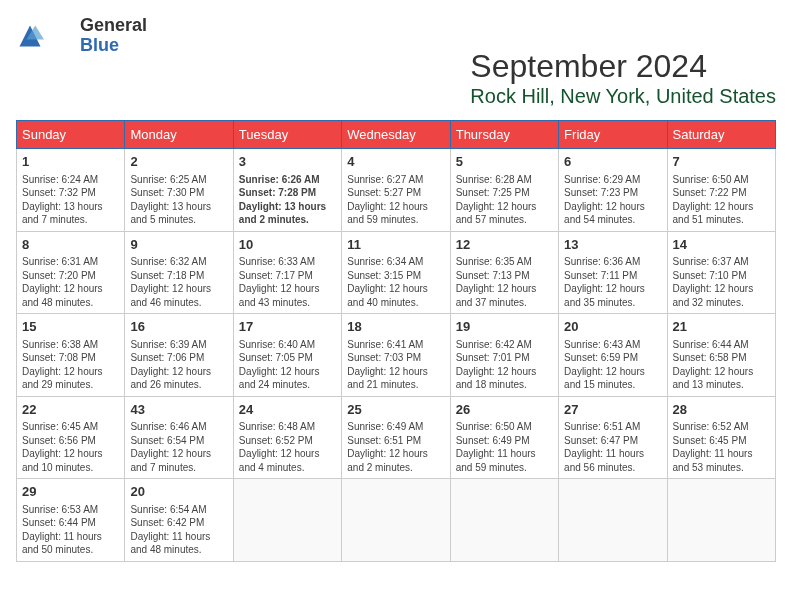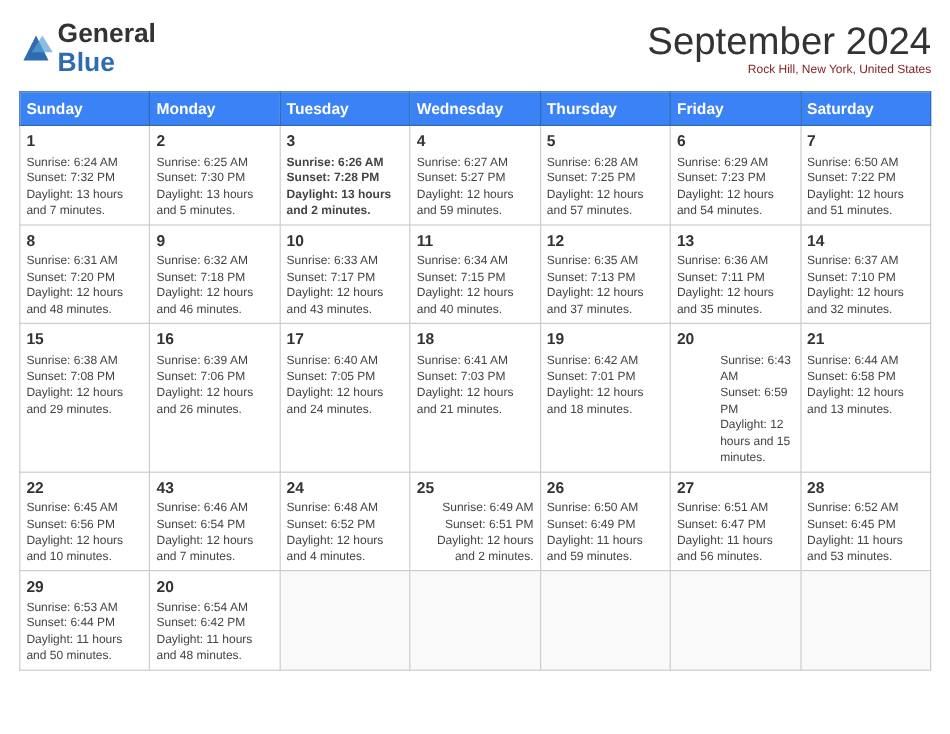--- a/index.html
+++ b/index.html
@@ -15,55 +15,57 @@
       justify-content: space-between;
       align-items: flex-start;
       margin-bottom: 12px;
     }
     .logo {
       display: flex;
       align-items: center;
       gap: 4px;
     }
     .logo-text {
-      font-size: 22px;
+      font-size: 18px;
       font-weight: bold;
       color: #333;
       line-height: 1.1;
+      margin-left: 32px;
     }
     .logo-text .general { display: block; }
     .logo-text .blue { display: block; color: #2e6bb0; }
     .logo-icon {
       width: 28px;
       height: 28px;
     }
     .title-area {
-      text-align: right;
+      text-align: left;
+      margin-top: 32px;
     }
     .month-title {
       font-size: 32px;
       color: #333;
       font-weight: normal;
     }
     .location {
-      font-size: 10px;
-      color: #7f1d1d;
+      font-size: 20px;
+      color: #14532d;
     }
     table {
       width: 100%;
       border-collapse: collapse;
       font-size: 11px;
     }
     th {
-      background-color: #3b82f6;
+      background-color: #ef4444;
       color: #fff;
       text-align: left;
       padding: 6px 5px;
       font-size: 13px;
-      font-weight: bold;
+      font-weight: normal;
       border: 1px solid #2e6bb0;
     }
     td {
       border: 1px solid #ccc;
       vertical-align: top;
       padding: 4px 5px;
       width: calc(100% / 7);
       height: 80px;
       color: #333;
       line-height: 1.35;
@@ -174,21 +176,21 @@
         </td>
         <td>
           <span class="day-number">10</span>
           <div class="day-info" style="white-space: pre-wrap;">Sunrise: 6:33 AM
 Sunset: 7:17 PM
 Daylight: 12 hours and 43 minutes.</div>
         </td>
         <td>
           <span class="day-number">11</span>
           <div class="day-info" style="white-space: pre-wrap;">Sunrise: 6:34 AM
-Sunset: 7:15 PM
+Sunset: 3:15 PM
 Daylight: 12 hours and 40 minutes.</div>
         </td>
         <td>
           <span class="day-number">12</span>
           <div class="day-info" style="white-space: pre-wrap;">Sunrise: 6:35 AM
 Sunset: 7:13 PM
 Daylight: 12 hours and 37 minutes.</div>
         </td>
         <td>
           <span class="day-number">13</span>
@@ -229,21 +231,21 @@
 Daylight: 12 hours and 21 minutes.</div>
         </td>
         <td>
           <span class="day-number">19</span>
           <div class="day-info" style="white-space: pre-wrap;">Sunrise: 6:42 AM
 Sunset: 7:01 PM
 Daylight: 12 hours and 18 minutes.</div>
         </td>
         <td>
           <span class="day-number">20</span>
-          <div class="day-info" style="white-space: pre-wrap; margin-left: 36px;">Sunrise: 6:43 AM
+          <div class="day-info" style="white-space: pre-wrap;">Sunrise: 6:43 AM
 Sunset: 6:59 PM
 Daylight: 12 hours and 15 minutes.</div>
         </td>
         <td>
           <span class="day-number">21</span>
           <div class="day-info" style="white-space: pre-wrap;">Sunrise: 6:44 AM
 Sunset: 6:58 PM
 Daylight: 12 hours and 13 minutes.</div>
         </td>
       </tr>
@@ -261,21 +263,21 @@
 Daylight: 12 hours and 7 minutes.</div>
         </td>
         <td>
           <span class="day-number">24</span>
           <div class="day-info" style="white-space: pre-wrap;">Sunrise: 6:48 AM
 Sunset: 6:52 PM
 Daylight: 12 hours and 4 minutes.</div>
         </td>
         <td>
           <span class="day-number">25</span>
-          <div class="day-info" style="white-space: pre-wrap; text-align: right;">Sunrise: 6:49 AM
+          <div class="day-info" style="white-space: pre-wrap;">Sunrise: 6:49 AM
 Sunset: 6:51 PM
 Daylight: 12 hours and 2 minutes.</div>
         </td>
         <td>
           <span class="day-number">26</span>
           <div class="day-info" style="white-space: pre-wrap;">Sunrise: 6:50 AM
 Sunset: 6:49 PM
 Daylight: 11 hours and 59 minutes.</div>
         </td>
         <td>

